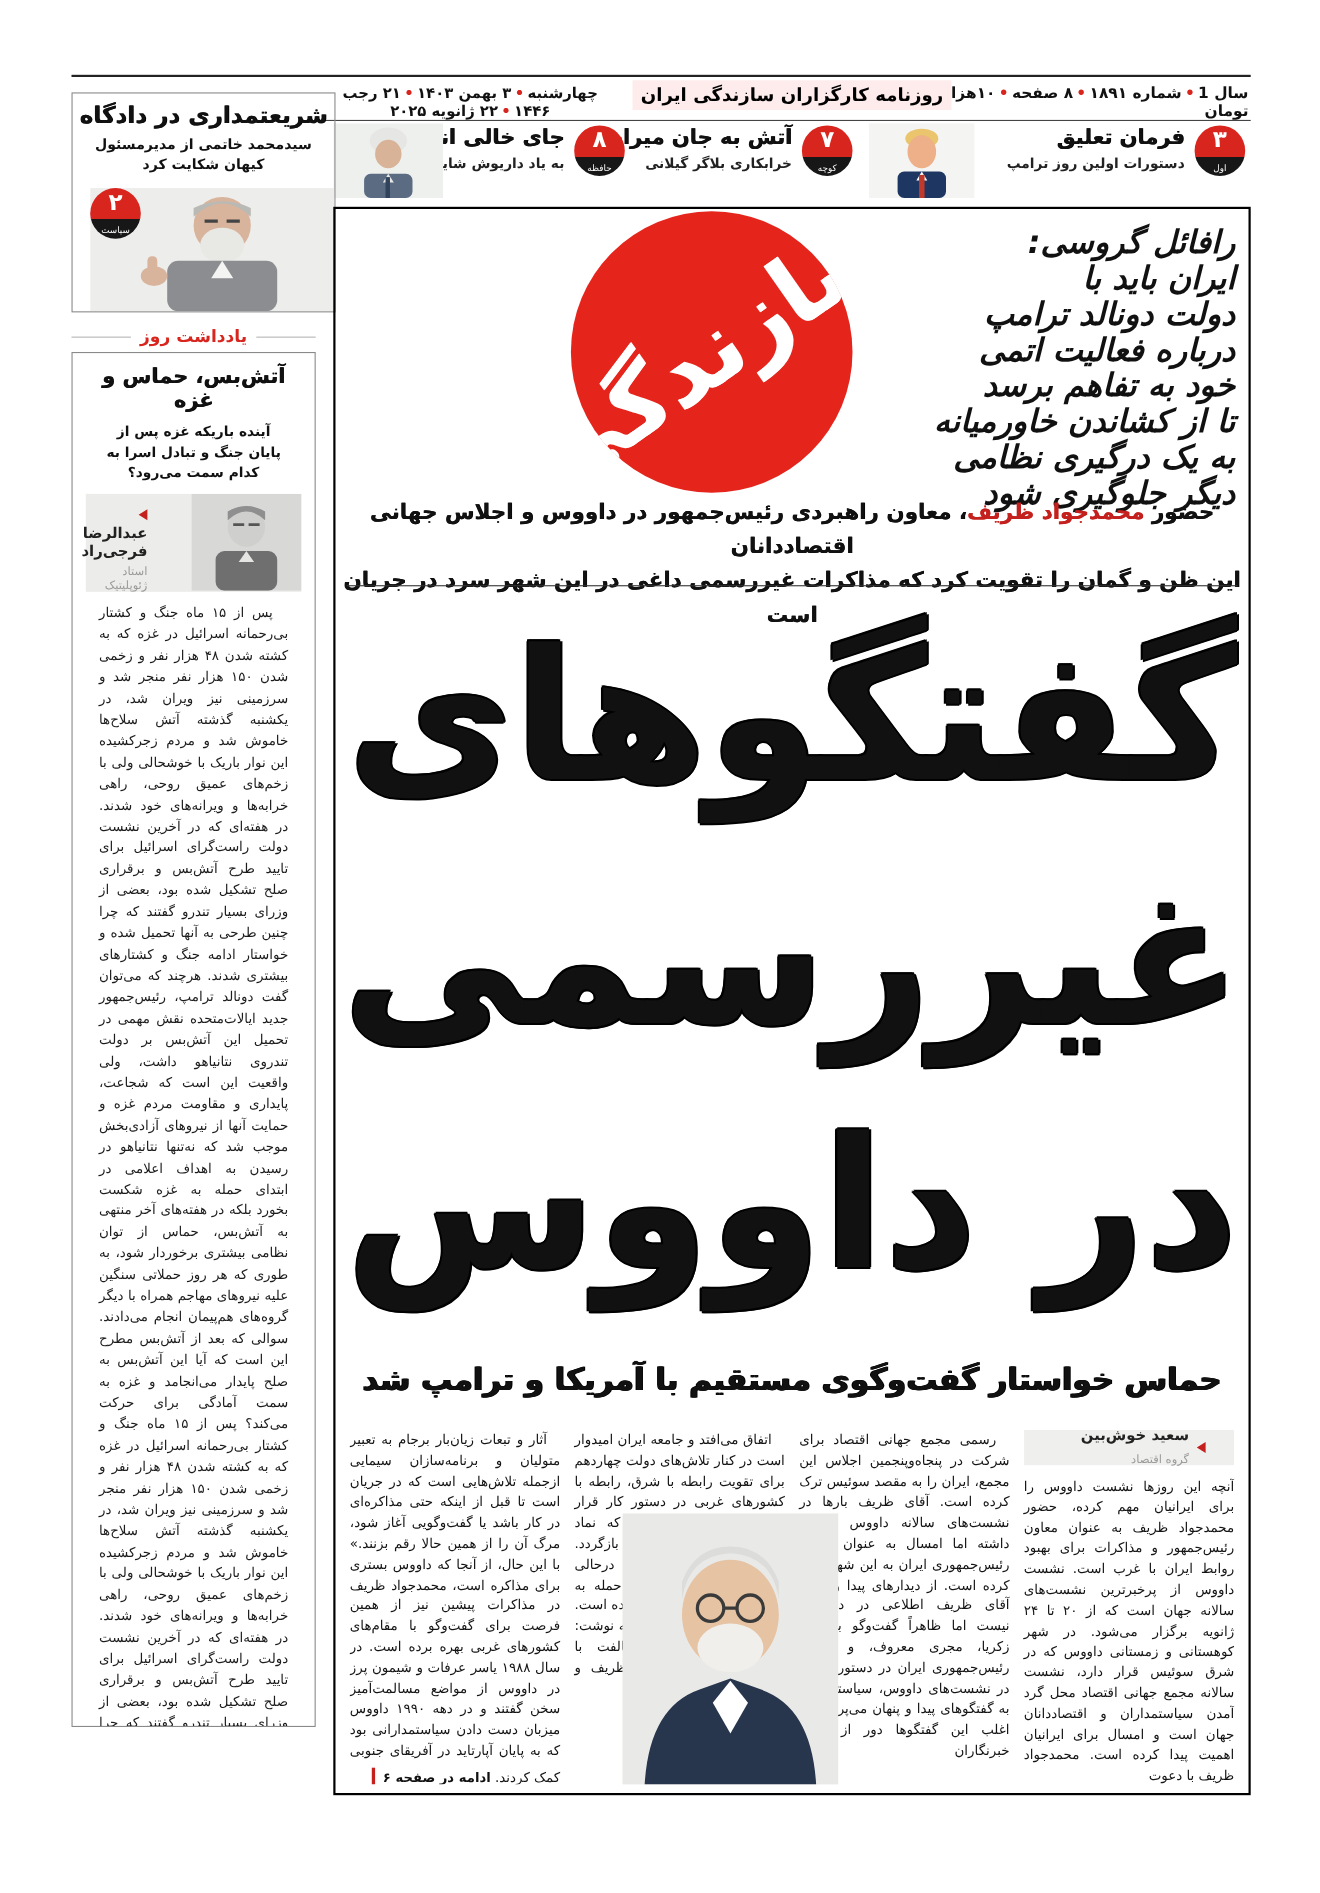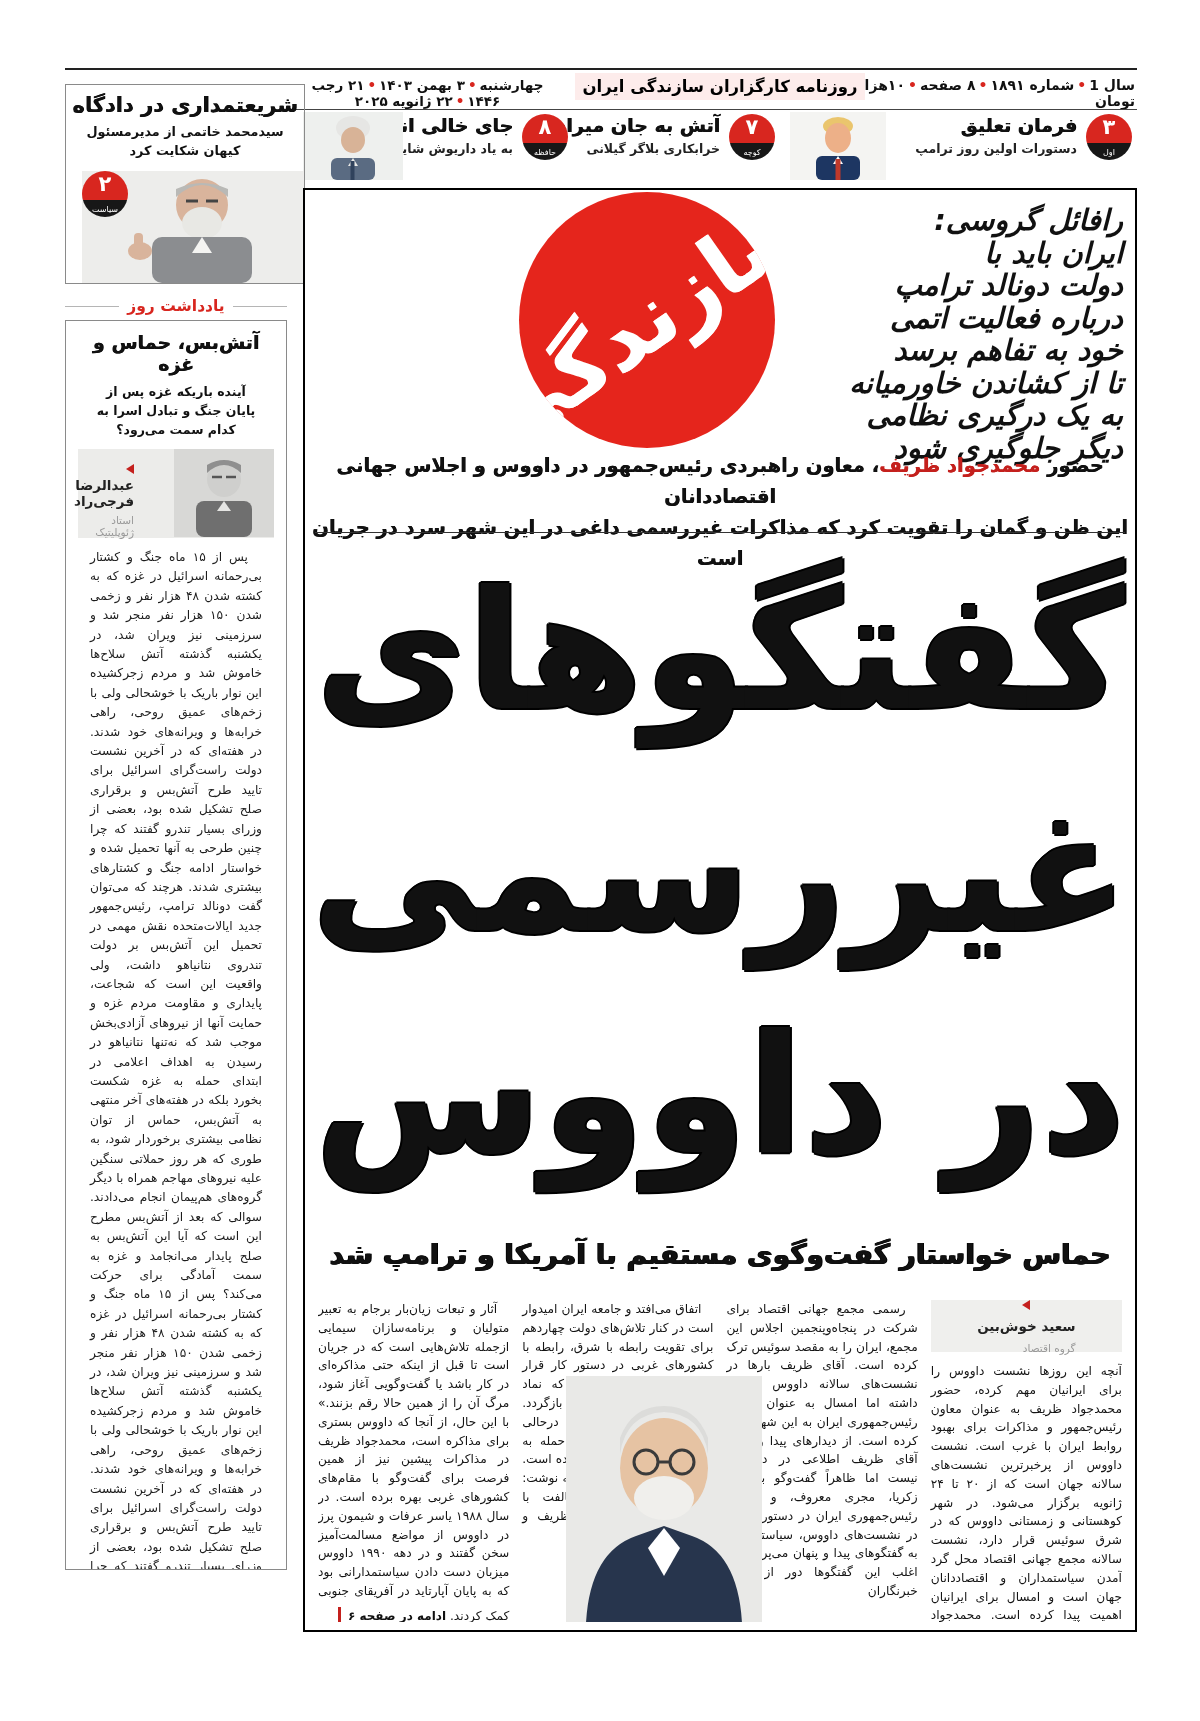--- a/index.html
+++ b/index.html
@@ -61,22 +61,22 @@
           font-weight:bold; line-height:31px; text-shadow:.4px 0 #000; }
   .lead .red { color:#c4201d; text-shadow:.4px 0 #c4201d; }
   .lead-rule { position:absolute; left:10px; right:10px; top:342px; border-top:1.5px solid #333; }
   .headline { position:absolute; left:0; right:0; top:350px; text-align:center; font-weight:bold; }
   .hl { font-size:165px; line-height:222px;
         text-shadow:2px 0 #000,-2px 0 #000,0 1.6px #000,0 -1.6px #000,1.4px 1.4px #000,-1.4px -1.4px #000; }
   .subhead { position:absolute; left:0; right:0; top:1048px; text-align:center; font-size:28px; font-weight:900;
              text-shadow:.8px 0 #000,-.8px 0 #000; }
   .bottomarea { position:absolute; left:13px; right:13px; top:1110px; bottom:8px; display:flex; gap:13px; overflow:hidden; }
   .bcol { flex:1; font-size:12.2px; line-height:18.8px; text-align:justify; color:#141414; text-indent:12px; }
-  .byline { background:#efefed; height:52px; margin-bottom:10px; display:flex; align-items:center;
-            padding:0 10px; gap:7px; text-indent:0;flex-direction:column; }
+  .byline { background:#efefed; height:32px; margin-bottom:10px; display:flex; align-items:center;
+            padding:0 26px; gap:7px; text-indent:0; }
   .byline .tri { width:0; height:0; border-top:5px solid transparent; border-bottom:5px solid transparent;
                  border-right:8px solid #c4201d; }
   .byline .bname { font-size:13.5px; font-weight:900; color:#222; }
   .byline .brole { font-size:10.5px; color:#9a9a9a; margin-top:3px; }
   .zarif { position:absolute; left:248px; top:76px; width:196px; height:247px; background:#e9e9e7; }
   .cont { display:inline-block; margin-top:6px; font-size:12px; font-weight:900; color:#111;
           border-left:3px solid #c4201d; padding-left:7px; text-indent:0; }
   svg { display:block; }
 </style>
 </head>

